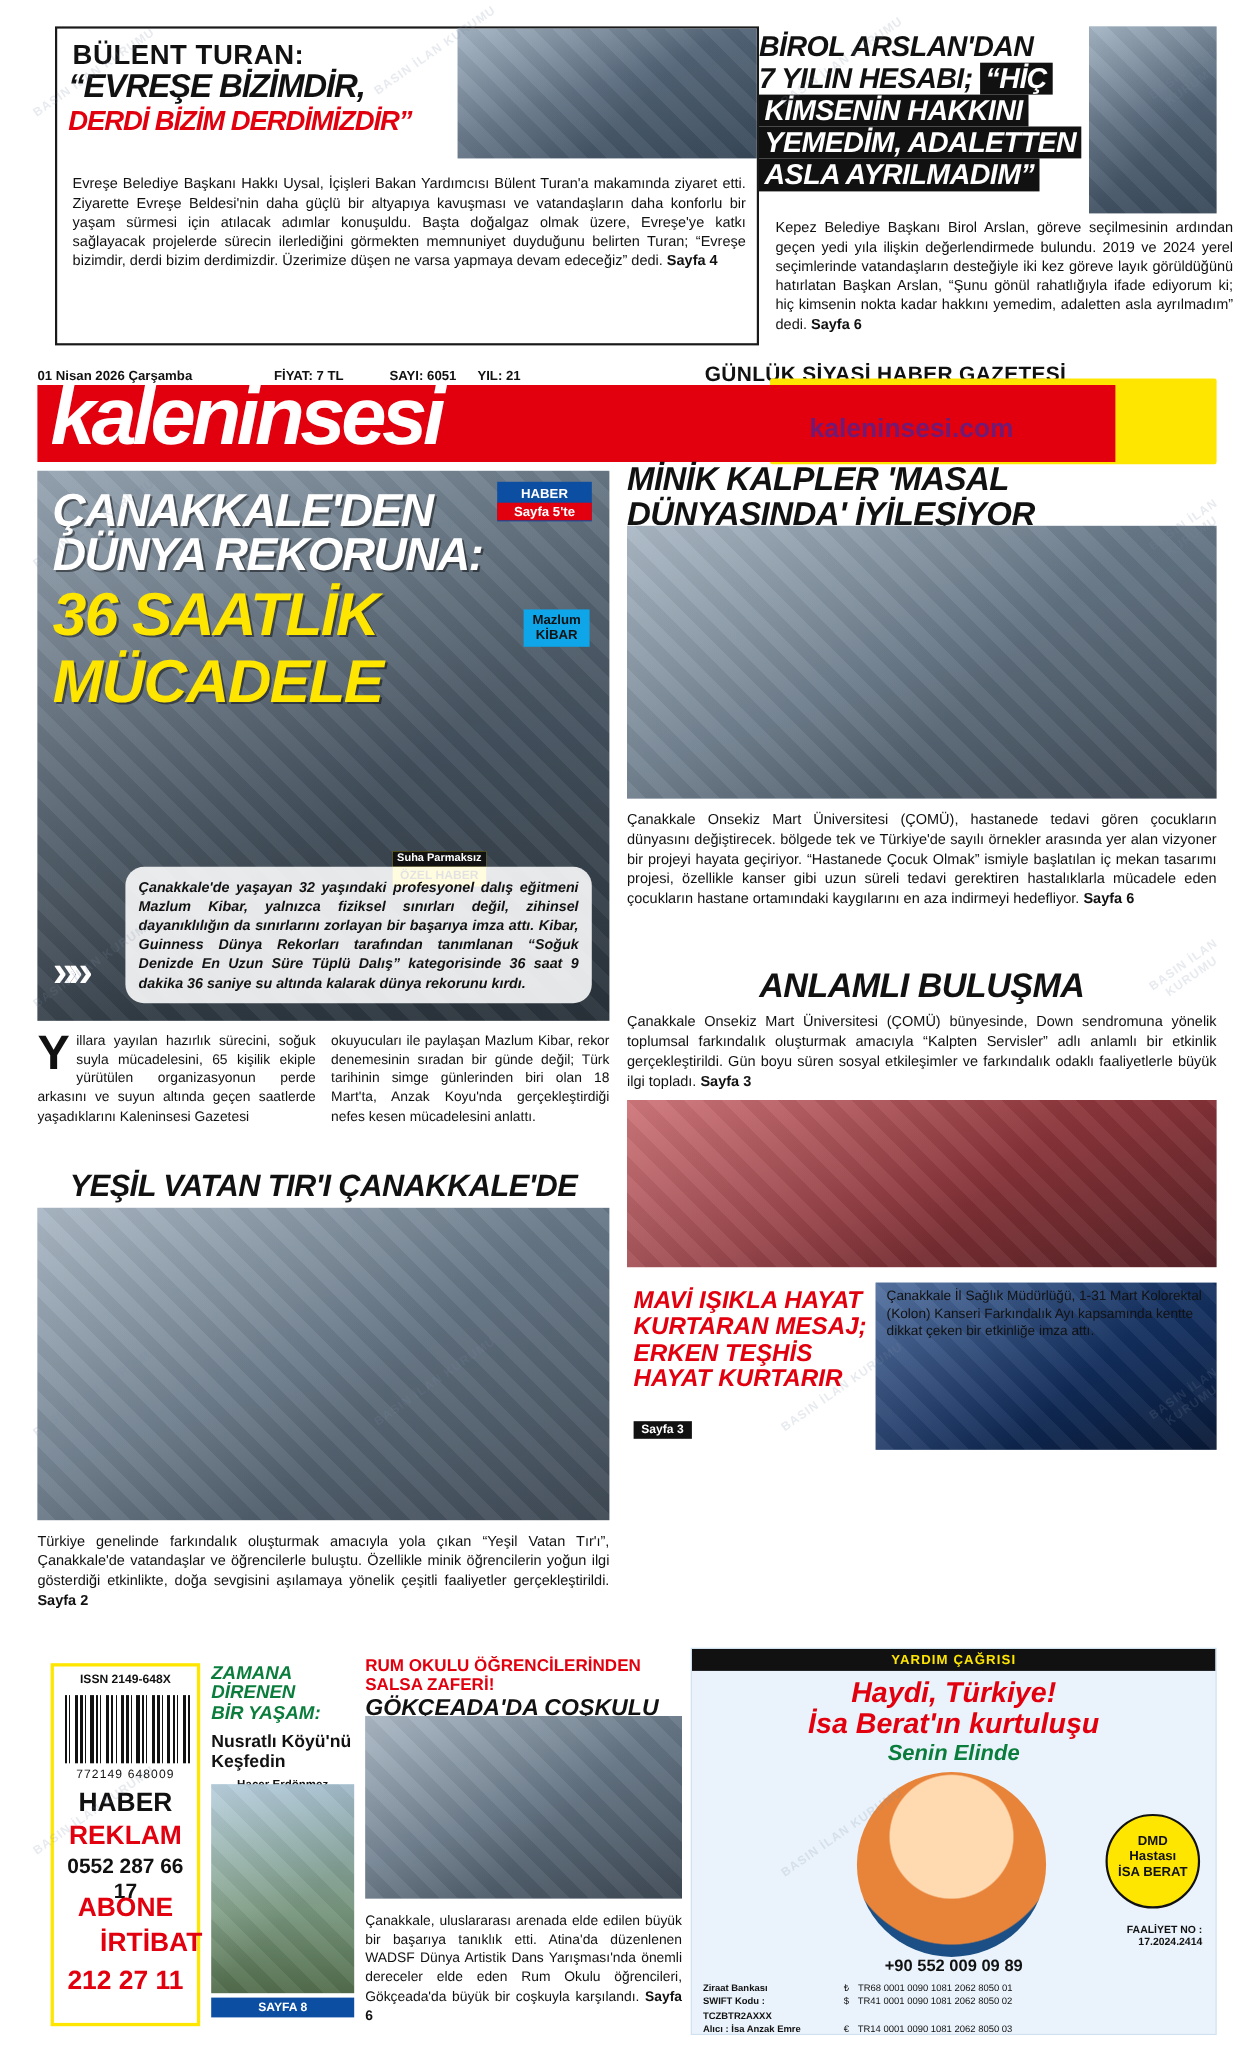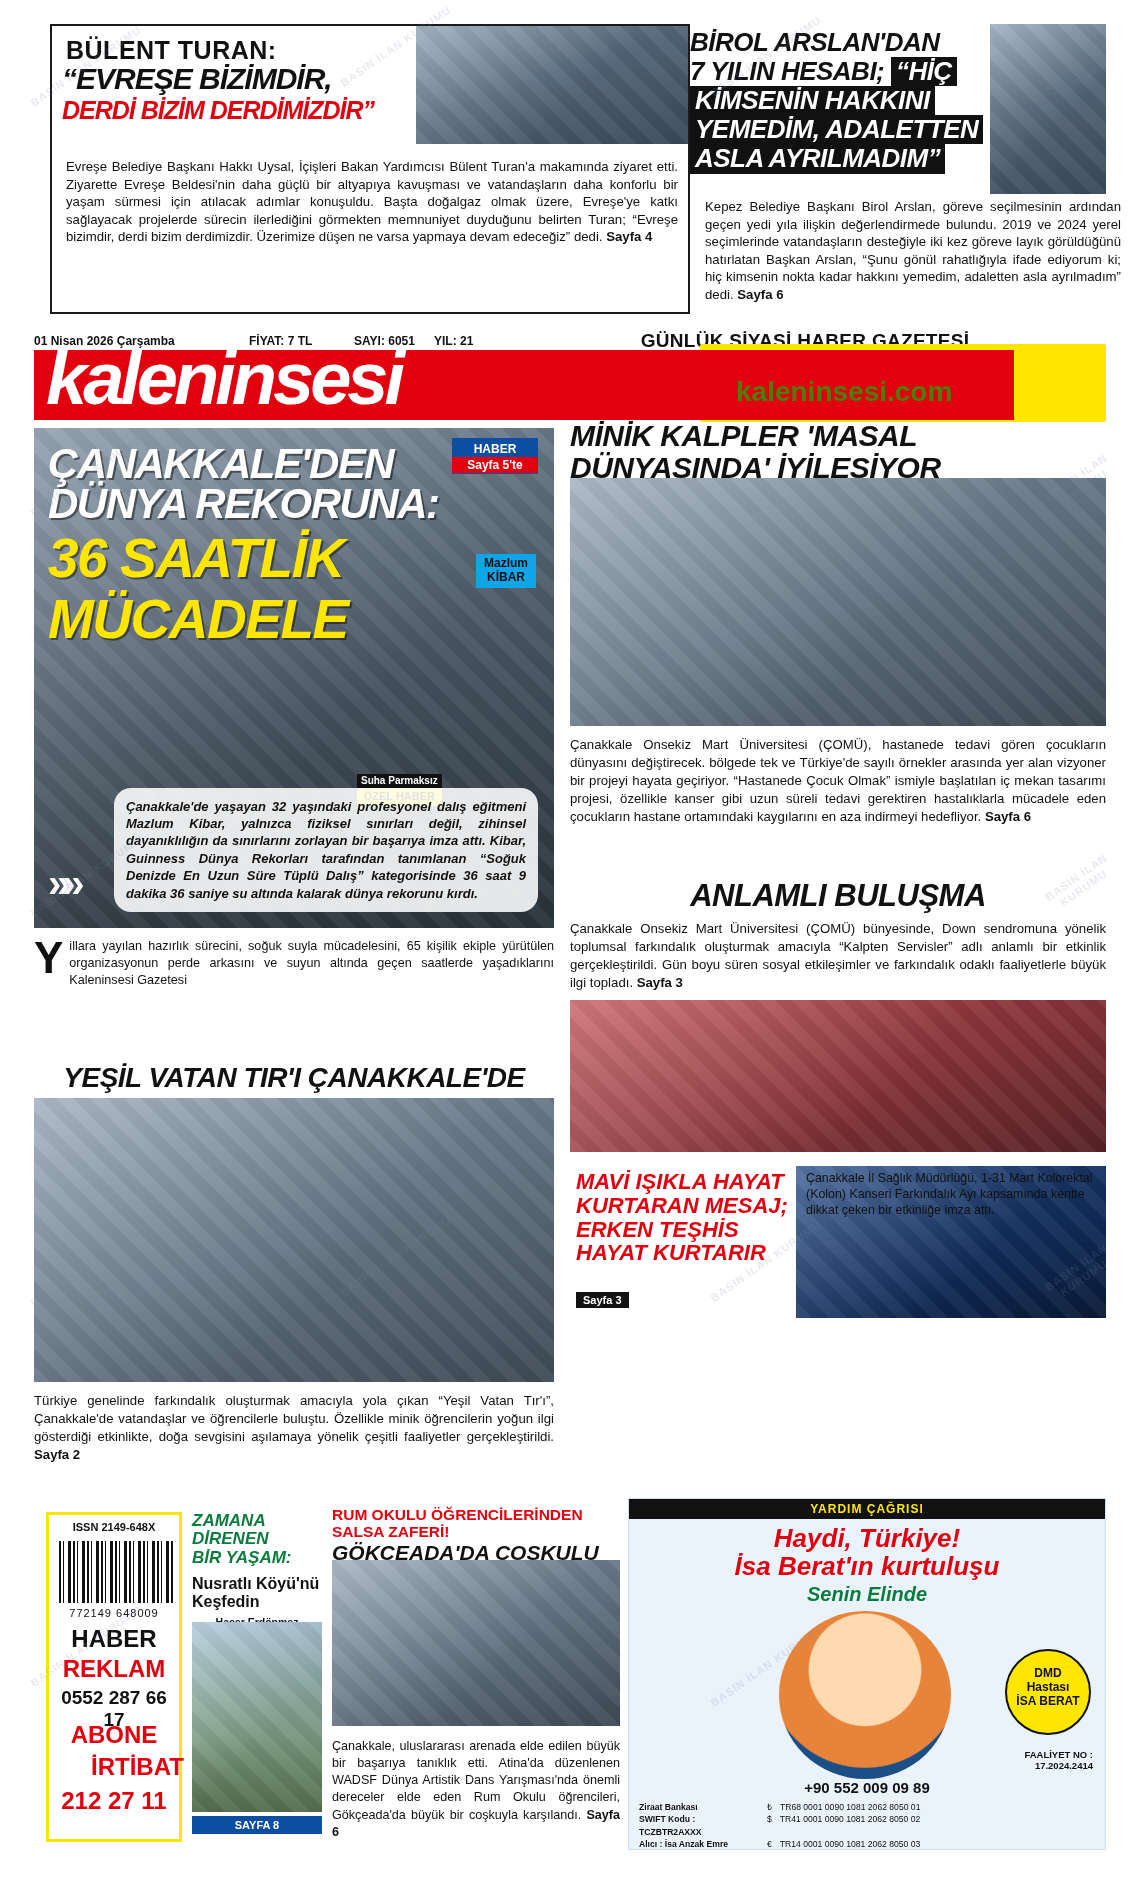--- a/index.html
+++ b/index.html
@@ -52,21 +52,21 @@
   .masthead{ position:absolute; left:0; top:330px; width:1060px; height:90px; }
   .mh-line{ position:absolute; left:34px; top:0; width:1072px; display:flex; align-items:center; font-size:12px; font-weight:700; }
   .mh-date{ width:215px; }
   .mh-price{ width:105px; }
   .mh-sayi{ width:80px; }
   .mh-yil{ width:70px; }
   .mh-slogan{ flex:1; text-align:center; font-size:19px; letter-spacing:.3px; font-weight:800; }
   .mh-red{ position:absolute; left:34px; top:20px; width:980px; height:70px; background:#e2000f; }
   .mh-logo{ position:absolute; left:46px; top:14px; font-size:74px; line-height:70px; font-weight:800; letter-spacing:-4px; color:#fff; font-style:italic; }
   .mh-yellow{ position:absolute; left:700px; top:14px; width:406px; height:78px; background:#ffe600; border-radius:2px; }
-  .mh-dotcom{ position:absolute; left:736px; top:46px; font-size:28px; font-weight:800; color:#4d7c0f; }
+  .mh-dotcom{ position:absolute; left:736px; top:46px; font-size:24px; font-weight:800; color:#701a75; }
   .mh-com{ position:absolute; left:900px; top:22px; font-size:56px; font-weight:800; color:#ffe600; letter-spacing:-3px; }
 
   
   .lead{ position:absolute; left:34px; top:428px; width:520px; height:500px; }
   .lead-photo{ position:absolute; inset:0; }
   .lead-title{ position:absolute; left:14px; top:16px; width:430px; font-size:42px; line-height:.96; font-weight:800; font-style:italic; color:#fff; letter-spacing:-1.5px; text-shadow:2px 2px 0 rgba(0,0,0,.45); }
   .lead-yellow{ display:block; color:#ffe600; font-size:55px; line-height:1.0; margin-top:6px; }
   .badge-haber{ position:absolute; right:16px; top:10px; width:86px; text-align:center; background:#0b4ea2; color:#fff; font-size:13px; font-weight:800; padding:3px 0 1px; }
   .badge-haber span{ display:block; background:#e2000f; font-size:12px; padding:1px 0; }
   .badge-name{ position:absolute; right:18px; top:126px; background:#0ea5e9; color:#111; font-size:12px; font-weight:800; text-align:center; padding:3px 8px; line-height:1.15; }
@@ -218,20 +218,21 @@
       <span>ÖZEL HABER</span>
     </div>
     <div class="chev">»»</div>
     <div class="lead-summary">Çanakkale'de yaşayan 32 yaşındaki profesyonel dalış eğitmeni Mazlum Kibar, yalnızca fiziksel sınırları değil, zihinsel dayanıklılığın da sınırlarını zorlayan bir başarıya imza attı. Kibar, Guinness Dünya Rekorları tarafından tanımlanan “Soğuk Denizde En Uzun Süre Tüplü Dalış” kategorisinde 36 saat 9 dakika 36 saniye su altında kalarak dünya rekorunu kırdı.</div>
   </div>
 
   <div class="lead-cols">
     <div class="c">
       <span class="dropcap">Y</span><span>illara yayılan hazırlık sürecini, soğuk suyla mücadelesini, 65 kişilik ekiple yürütülen organizasyonun perde arkasını ve suyun altında geçen saatlerde yaşadıklarını Kaleninsesi Gazetesi</span>
     </div>
+    <div class="c">okuyucuları ile paylaşan Mazlum Kibar, rekor denemesinin sıradan bir günde değil; Türk tarihinin simge günlerinden biri olan 18 Mart'ta, Anzak Koyu'nda gerçekleştirdiği nefes kesen mücadelesini anlattı.</div>
   </div>
 
   <div class="rt">
     <div class="rt-head">
       <div>MİNİK KALPLER 'MASAL</div>
       <div>DÜNYASINDA' İYİLEŞİYOR</div>
     </div>
   </div>
   <div class="photo crowd rt-photo"></div>
   <div class="rt-body">

